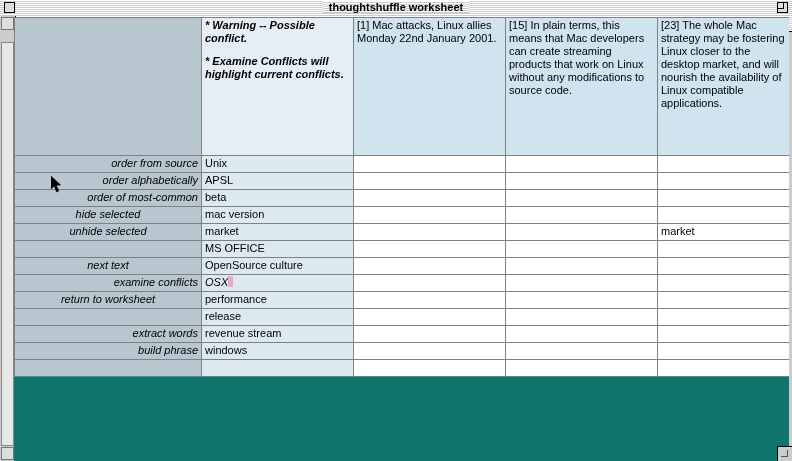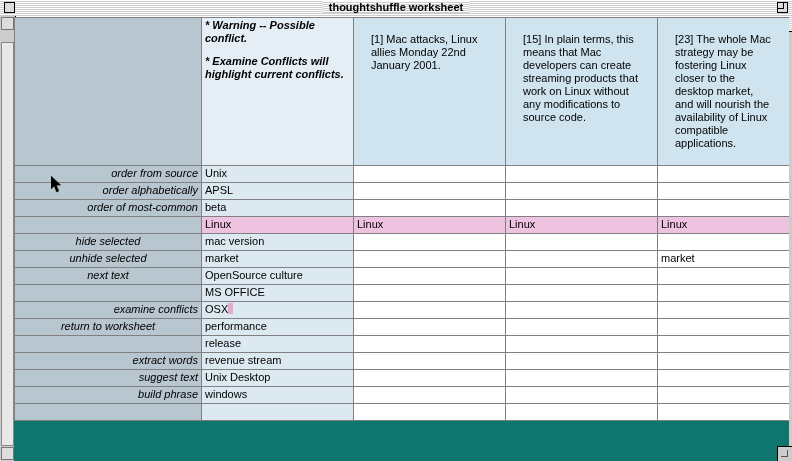--- a/index.html
+++ b/index.html
@@ -154,21 +154,21 @@
     font-weight: bold;
     font-size: 11px;
     line-height: 13px;
   }
   td.hdr-note p { margin: 0 0 10px 0; }
   td.hdr-text {
     background: #cfe4ef;
     line-height: 13px;
     font-size: 11px;
   }
-  td.hdr-text p { margin: 14px; }
+  td.hdr-text p { margin: 0; }
 
   
   td.cmd {
     background: #b7c6cf;
     border-left: none;
     font-style: italic;
     font-size: 11px;
     white-space: nowrap;
     height: 17px;
   }
@@ -195,21 +195,21 @@
   td.occ.pink { background: #eec3e0; }
 
   
   .sel-mark {
     display: inline-block;
     width: 5px;
     height: 11px;
     background: #e9a9c8;
     vertical-align: -1px;
   }
-  td.word.osx { background: #dce9f0; }
+  td.word.osx { background: #dce9f0; font-style: italic; }
 
   
   .cursor {
     position: absolute;
     left: 51px; top: 176px;
     width: 12px; height: 18px;
     pointer-events: none;
   }
   
   .grow-box {
@@ -292,55 +292,48 @@
           <td class="occ"></td>
         </tr>
         <tr>
           <td class="cmd right">order of most-common</td>
           <td class="word">beta</td>
           <td class="occ"></td>
           <td class="occ"></td>
           <td class="occ"></td>
         </tr>
         <tr>
-          <td class="cmd right"></td>
-          <td class="word pink">Linux</td>
-          <td class="occ pink">Linux</td>
-          <td class="occ pink">Linux</td>
-          <td class="occ pink">Linux</td>
-        </tr>
-        <tr>
           <td class="cmd left">hide selected</td>
           <td class="word">mac version</td>
           <td class="occ"></td>
           <td class="occ"></td>
           <td class="occ"></td>
         </tr>
         <tr>
           <td class="cmd left">unhide selected</td>
           <td class="word">market</td>
           <td class="occ"></td>
           <td class="occ"></td>
           <td class="occ">market</td>
         </tr>
         <tr>
+          <td class="cmd right"></td>
+          <td class="word">MS OFFICE</td>
+          <td class="occ"></td>
+          <td class="occ"></td>
+          <td class="occ"></td>
+        </tr>
+        <tr>
           <td class="cmd left">next text</td>
           <td class="word">OpenSource culture</td>
           <td class="occ"></td>
           <td class="occ"></td>
           <td class="occ"></td>
         </tr>
         <tr>
-          <td class="cmd right"></td>
-          <td class="word">MS OFFICE</td>
-          <td class="occ"></td>
-          <td class="occ"></td>
-          <td class="occ"></td>
-        </tr>
-        <tr>
           <td class="cmd right">examine conflicts</td>
           <td class="word osx"><span>OSX</span><span class="sel-mark"></span></td>
           <td class="occ"></td>
           <td class="occ"></td>
           <td class="occ"></td>
         </tr>
         <tr>
           <td class="cmd left">return to worksheet</td>
           <td class="word">performance</td>
           <td class="occ"></td>
@@ -350,27 +343,20 @@
         <tr>
           <td class="cmd right"></td>
           <td class="word">release</td>
           <td class="occ"></td>
           <td class="occ"></td>
           <td class="occ"></td>
         </tr>
         <tr>
           <td class="cmd right">extract words</td>
           <td class="word">revenue stream</td>
-          <td class="occ"></td>
-          <td class="occ"></td>
-          <td class="occ"></td>
-        </tr>
-        <tr>
-          <td class="cmd right">suggest text</td>
-          <td class="word">Unix Desktop</td>
           <td class="occ"></td>
           <td class="occ"></td>
           <td class="occ"></td>
         </tr>
         <tr>
           <td class="cmd right">build phrase</td>
           <td class="word">windows</td>
           <td class="occ"></td>
           <td class="occ"></td>
           <td class="occ"></td>

